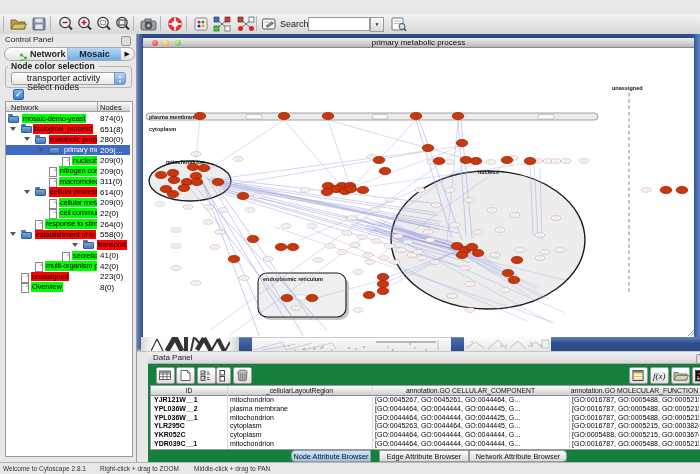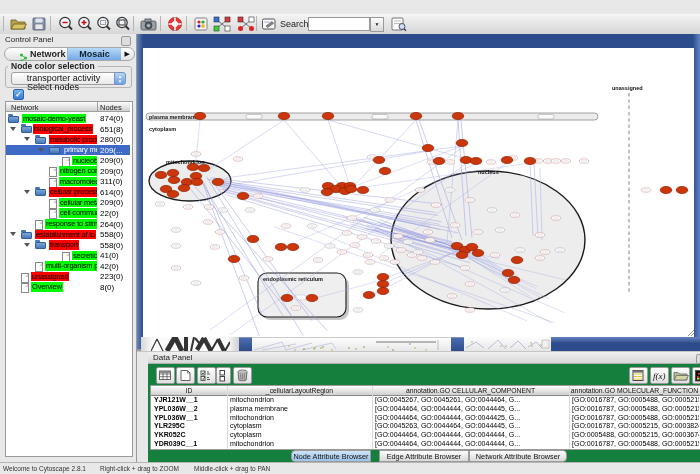--- a/index.html
+++ b/index.html
@@ -230,21 +230,21 @@
           <span class="file" style="left:29px"></span>
           <span class="tnc" style="left:39px;width:52px"><span class="tname gbg" style="">response to stimulu</span></span>
           <span class="tval" style="">264(0)</span>
         </div>
 <div class="trow" style="top:127.5px;">
           <span class="arw" style="left:4px"></span>
           <span class="fold" style="left:15px"></span>
           <span class="tnc" style="left:29px;width:62px"><span class="tname rbg" style="">establishment of lo</span></span>
           <span class="tval" style="">558(0)</span>
         </div>
-<div class="trow" style="top:138.1px;">
+<div class="trow" style="top:138.1px;margin-left:48px;">
           <span class="arw" style="left:18px"></span>
           <span class="fold" style="left:29px"></span>
           <span class="tnc" style="left:43px;width:48px"><span class="tname rbg" style="">transport</span></span>
           <span class="tval" style="">558(0)</span>
         </div>
 <div class="trow" style="top:148.7px;">
           <span class="file" style="left:56px"></span>
           <span class="tnc" style="left:66px;width:25px"><span class="tname gbg" style="">secretion</span></span>
           <span class="tval" style="">41(0)</span>
         </div>
@@ -261,20 +261,25 @@
 <div class="trow" style="top:180.3px;">
           <span class="file" style="left:15px"></span>
           <span class="tnc" style="left:25px;width:66px"><span class="tname gbg" style="">Overview</span></span>
           <span class="tval" style="">8(0)</span>
         </div>
     </div>
   </div>
   <div class="abs" id="mdi">
     <div id="iframe">
       <div id="if-border"></div>
+      <div id="if-title">
+        <div class="tl2" style="left:9px;background:radial-gradient(circle at 35% 30%,#ff9a8a,#d83a30)"></div>
+        <div class="tl2" style="left:20px;background:radial-gradient(circle at 35% 30%,#ffe9a0,#eaa52a)"></div>
+        <div class="tl2" style="left:32px;background:radial-gradient(circle at 35% 30%,#c8f2a0,#5cb22a)"></div>
+        primary metabolic process</div>
       <div id="if-canvas">
         <svg width="551" height="289" viewBox="143 48 551 289">
             <rect x="146" y="113" width="452" height="7" rx="3.5" fill="#ececec" stroke="#8a8a8a" stroke-width="0.8"></rect>
 <text x="149" y="118.8" font-size="5.5" font-weight="bold" fill="#111">plasma membrane</text>
 <rect x="246" y="114.4" width="16" height="4.6" rx="2" fill="#fafafa" stroke="#999" stroke-width="0.5"></rect>
 <rect x="372" y="114.4" width="16" height="4.6" rx="2" fill="#fafafa" stroke="#999" stroke-width="0.5"></rect>
 <rect x="538" y="114.4" width="16" height="4.6" rx="2" fill="#fafafa" stroke="#999" stroke-width="0.5"></rect>
 <text x="149" y="131" font-size="5.5" font-weight="bold" fill="#111">cytoplasm</text>
 <ellipse cx="488" cy="240" rx="97" ry="69" fill="#ededed" stroke="#1a1a1a" stroke-width="1.4"></ellipse>
 <text x="478" y="174" font-size="5.5" font-weight="bold" fill="#111">nucleus</text>

